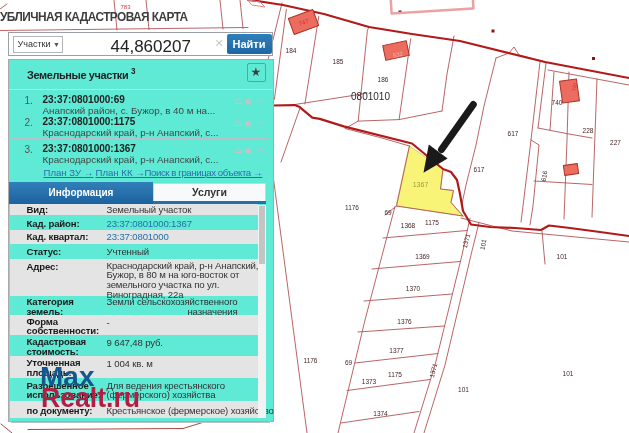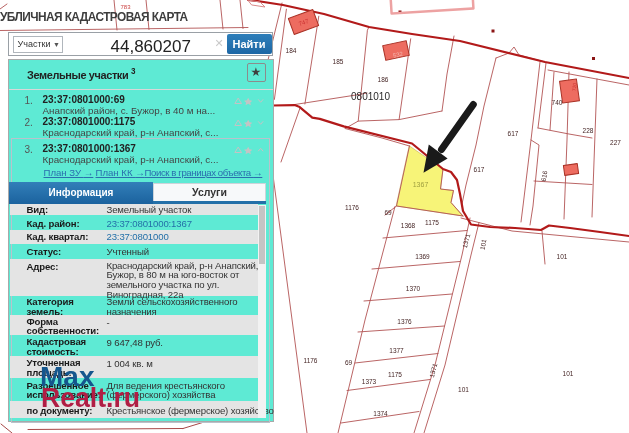--- a/index.html
+++ b/index.html
@@ -276,21 +276,21 @@
       <span class="abs" style="left:97px;top:1.5px;color:#333;white-space:nowrap;">Учтенный</span>
     </div>
 
     <div class="abs" style="left:0;top:55.2px;width:248px;height:36.6px;background:#e4e4e4;">
       <span class="abs" style="left:17px;top:1.5px;font-weight:bold;color:#1a1a1a;white-space:nowrap;">Адрес:</span>
       <span class="abs" style="left:97px;top:1.5px;color:#333;line-height:9.7px;white-space:nowrap;">Краснодарский край, р-н Анапский, с<br>Бужор, в 80 м на юго-восток от<br>земельного участка по ул.<br>Виноградная, 22а</span>
     </div>
 
     <div class="abs" style="left:0;top:91.8px;width:248px;height:19.2px;">
       <span class="abs" style="left:17px;top:1.5px;font-weight:bold;color:#1a1a1a;line-height:9.7px;white-space:nowrap;">Категория<br>земель:</span>
-      <span class="abs" style="left:97px;top:1.5px;color:#333;line-height:9.7px;white-space:nowrap;">Земли сельскохозяйственного<br>назначения</span>
+      <span class="abs" style="left:97px;top:1.5px;color:#333;line-height:9.7px;white-space:nowrap;text-align:right;">Земли сельскохозяйственного<br>назначения</span>
     </div>
 
     <div class="abs" style="left:0;top:111px;width:248px;height:20px;background:#e4e4e4;">
       <span class="abs" style="left:17px;top:1.5px;font-weight:bold;color:#1a1a1a;line-height:9.7px;white-space:nowrap;">Форма<br>собственности:</span>
       <span class="abs" style="left:97px;top:1.5px;color:#333;">-</span>
     </div>
 
     <div class="abs" style="left:0;top:131px;width:248px;height:21px;">
       <span class="abs" style="left:17px;top:2px;font-weight:bold;color:#1a1a1a;line-height:9.7px;white-space:nowrap;">Кадастровая<br>стоимость:</span>
       <span class="abs" style="left:97px;top:2px;color:#333;white-space:nowrap;">9 647,48 руб.</span>

